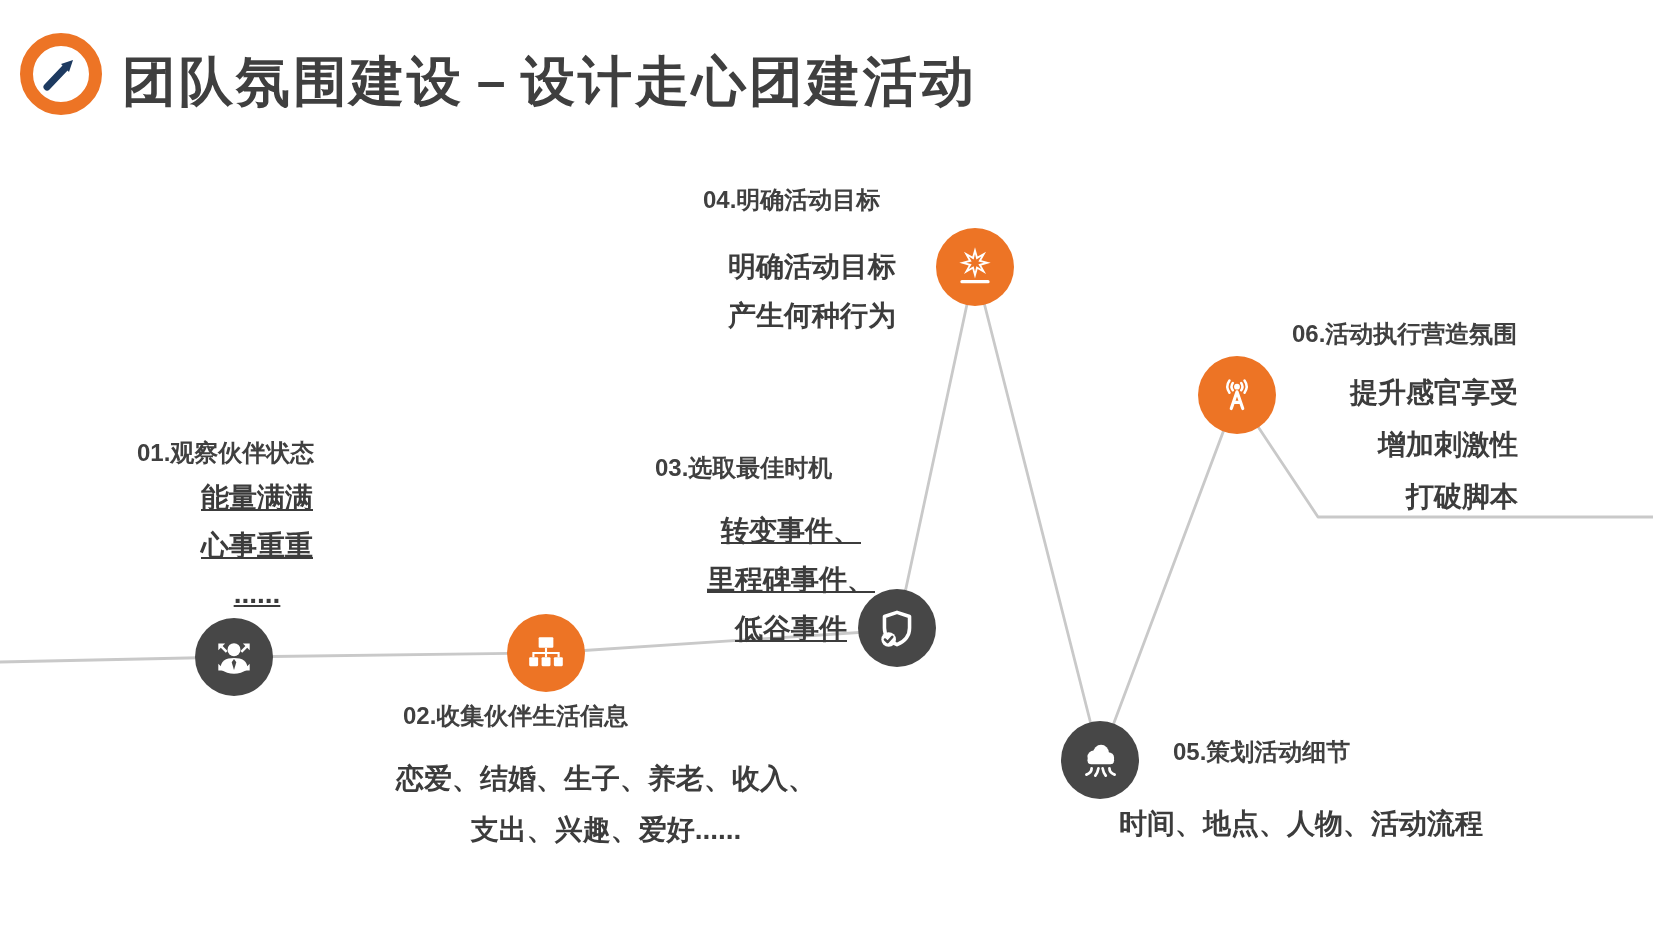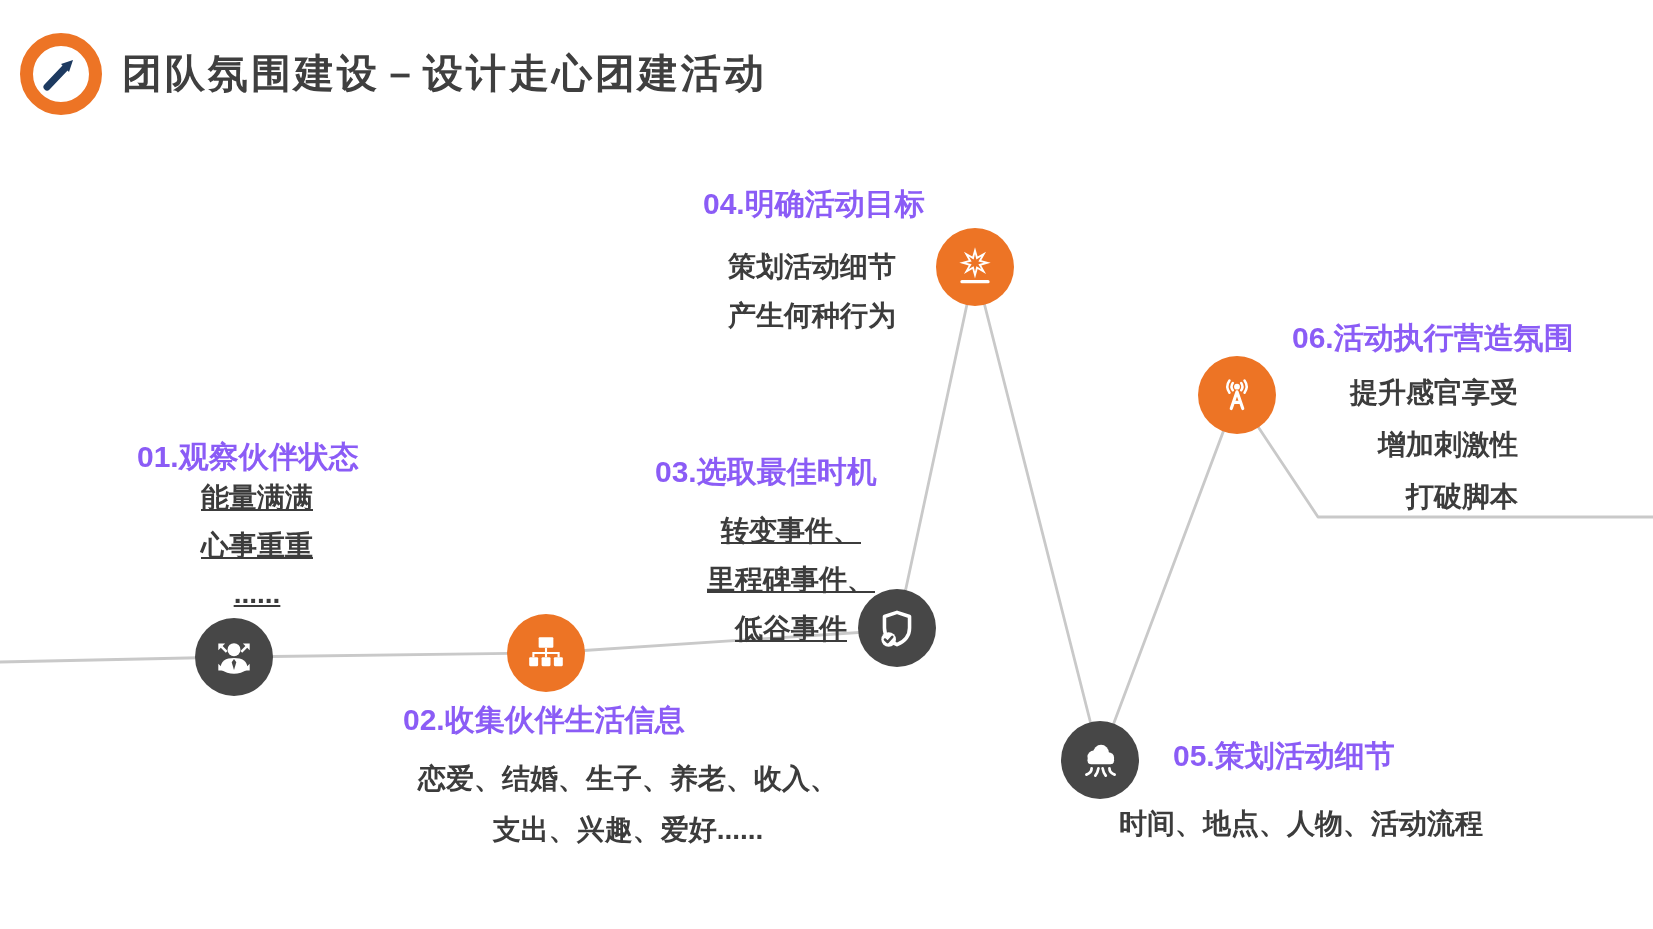--- a/index.html
+++ b/index.html
@@ -11,54 +11,54 @@
   .connector{position:absolute;left:0;top:0;z-index:1;}
   
   .logo{
     position:absolute;left:20px;top:33px;width:56px;height:56px;
     border:13px solid #ED7425;border-radius:50%;background:#ffffff;
     display:flex;align-items:center;justify-content:center;z-index:3;
   }
   
   .title{
     position:absolute;left:122px;top:46px;margin:0;
-    font-size:40px;font-weight:700;color:#3F3F3F;letter-spacing:3px;
+    font-size:54px;font-weight:700;color:#3F3F3F;letter-spacing:3px;
     white-space:nowrap;z-index:3;
   }
   
   .node{
     position:absolute;width:78px;height:78px;border-radius:50%;
     display:flex;align-items:center;justify-content:center;z-index:2;
   }
   .node.dark{background:#474747;}
   .node.orange{background:#ED7425;}
   #node1{left:195px;top:618px;}
   #node2{left:507px;top:614px;}
   #node3{left:858px;top:589px;}
   #node4{left:936px;top:228px;}
   #node5{left:1061px;top:721px;}
   #node6{left:1198px;top:356px;}
   
   .heading{
-    position:absolute;font-size:30px;font-weight:700;color:#8b5cf6;
+    position:absolute;font-size:24px;font-weight:700;color:#404040;
     white-space:nowrap;z-index:3;
   }
   #h1{left:137px;top:437px;}
   #h2{left:403px;top:700px;}
   #h3{left:655px;top:452px;}
   #h4{left:703px;top:184px;}
   #h5{left:1173px;top:736px;}
   #h6{left:1292px;top:318px;}
   
   .body-block{
     position:absolute;font-size:28px;font-weight:600;color:#3C3C3C;
     white-space:nowrap;z-index:3;
   }
   #b1{left:137px;top:474px;width:240px;text-align:center;line-height:48px;text-decoration:underline;}
-  #b2{left:398px;top:753px;width:460px;text-align:center;line-height:51px;}
+  #b2{left:376px;top:753px;width:460px;text-align:center;line-height:51px;}
   #b3{left:707px;top:506px;text-align:center;line-height:49px;text-decoration:underline;}
   #b4{left:728px;top:242px;text-align:left;line-height:49px;}
   #b5{left:1083px;top:804px;text-align:left;line-height:40px;margin-left:36px;}
   #b6{right:135px;top:367px;text-align:right;line-height:52px;}
 </style>
 </head>
 <body>
 
 <div class="canvas">
 
@@ -156,21 +156,21 @@
 
   <div class="heading" id="h3">03.选取最佳时机</div>
   <div class="body-block" id="b3">
     <div>转变事件、</div>
     <div>里程碑事件、</div>
     <div>低谷事件</div>
   </div>
 
   <div class="heading" id="h4">04.明确活动目标</div>
   <div class="body-block" id="b4">
-    <div>策划活动细节</div>
+    <div>明确活动目标</div>
     <div>产生何种行为</div>
   </div>
 
   <div class="heading" id="h5">05.策划活动细节</div>
   <div class="body-block" id="b5">
     <div>时间、地点、人物、活动流程</div>
   </div>
 
   <div class="heading" id="h6">06.活动执行营造氛围</div>
   <div class="body-block" id="b6">

